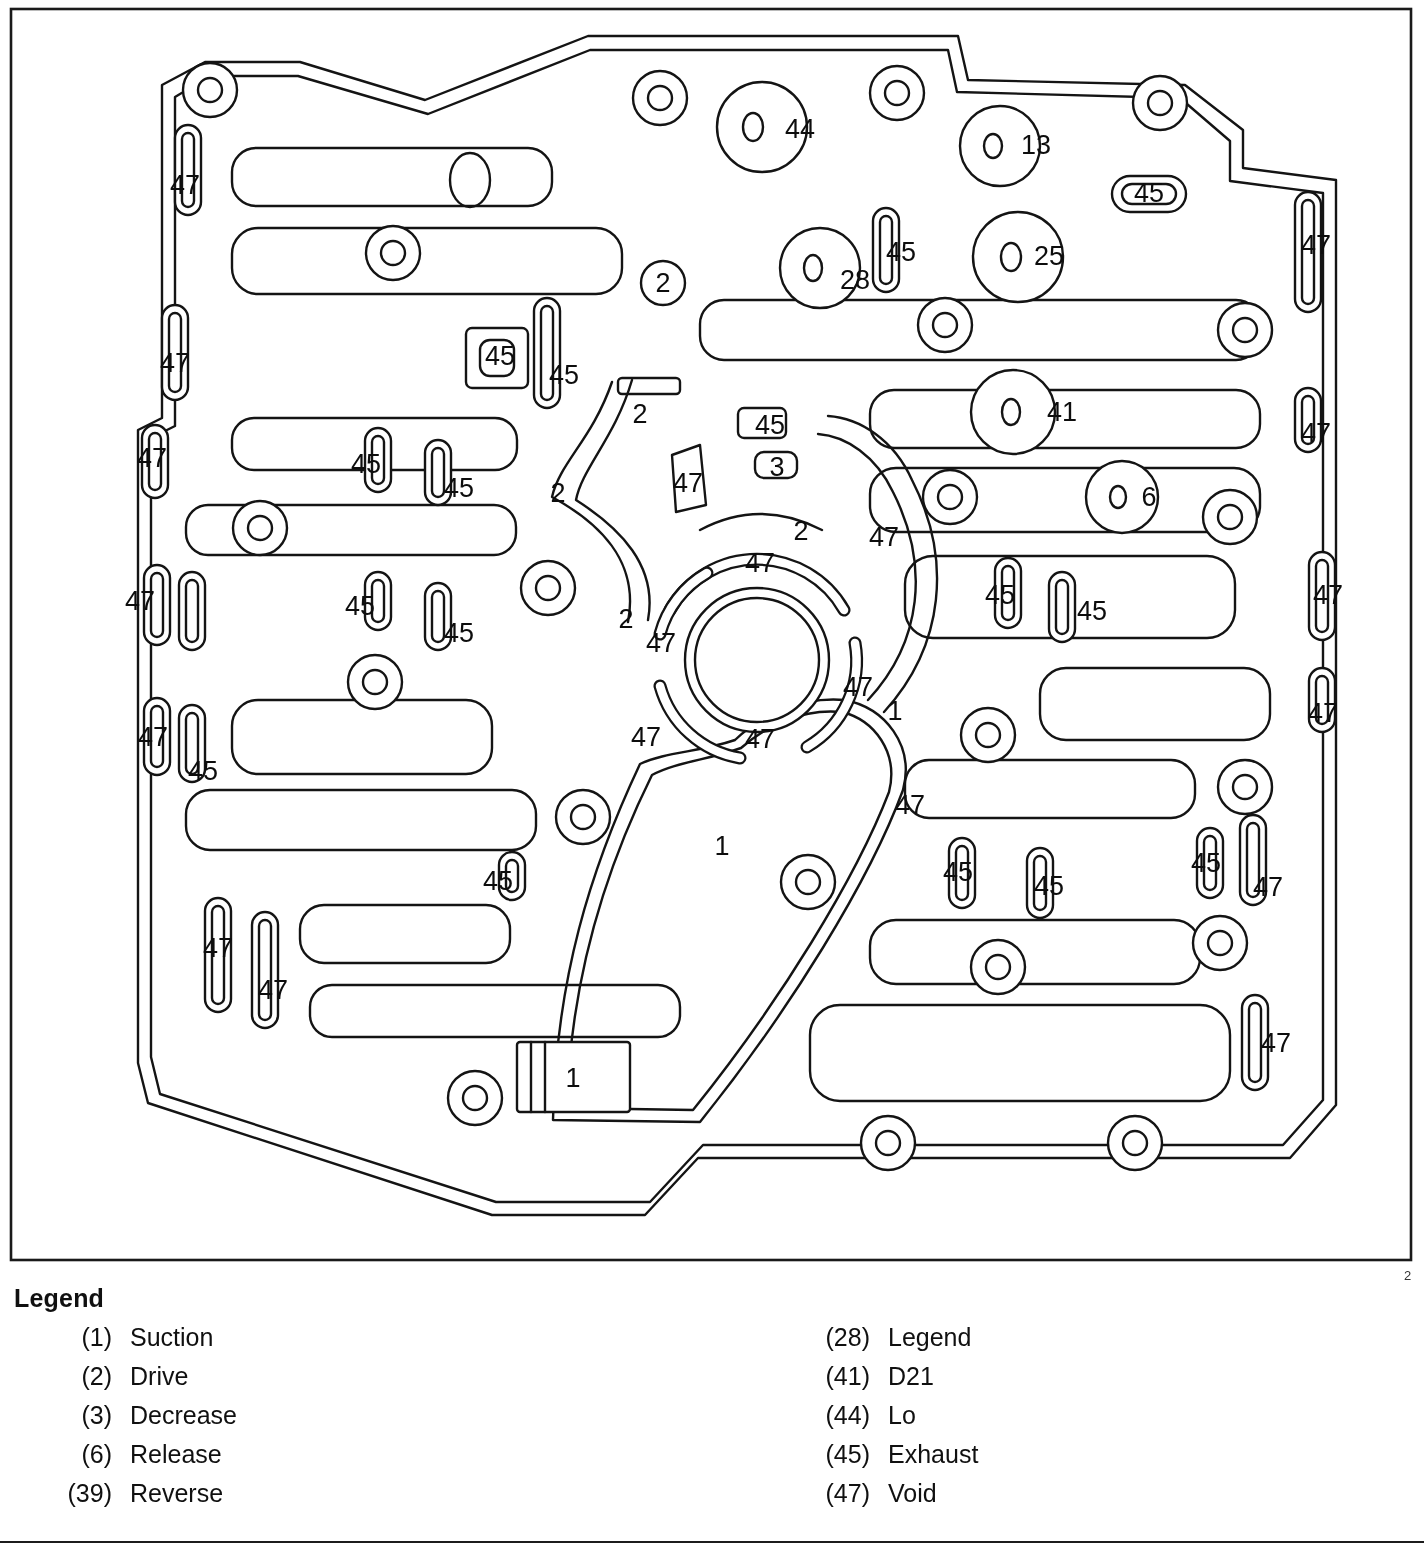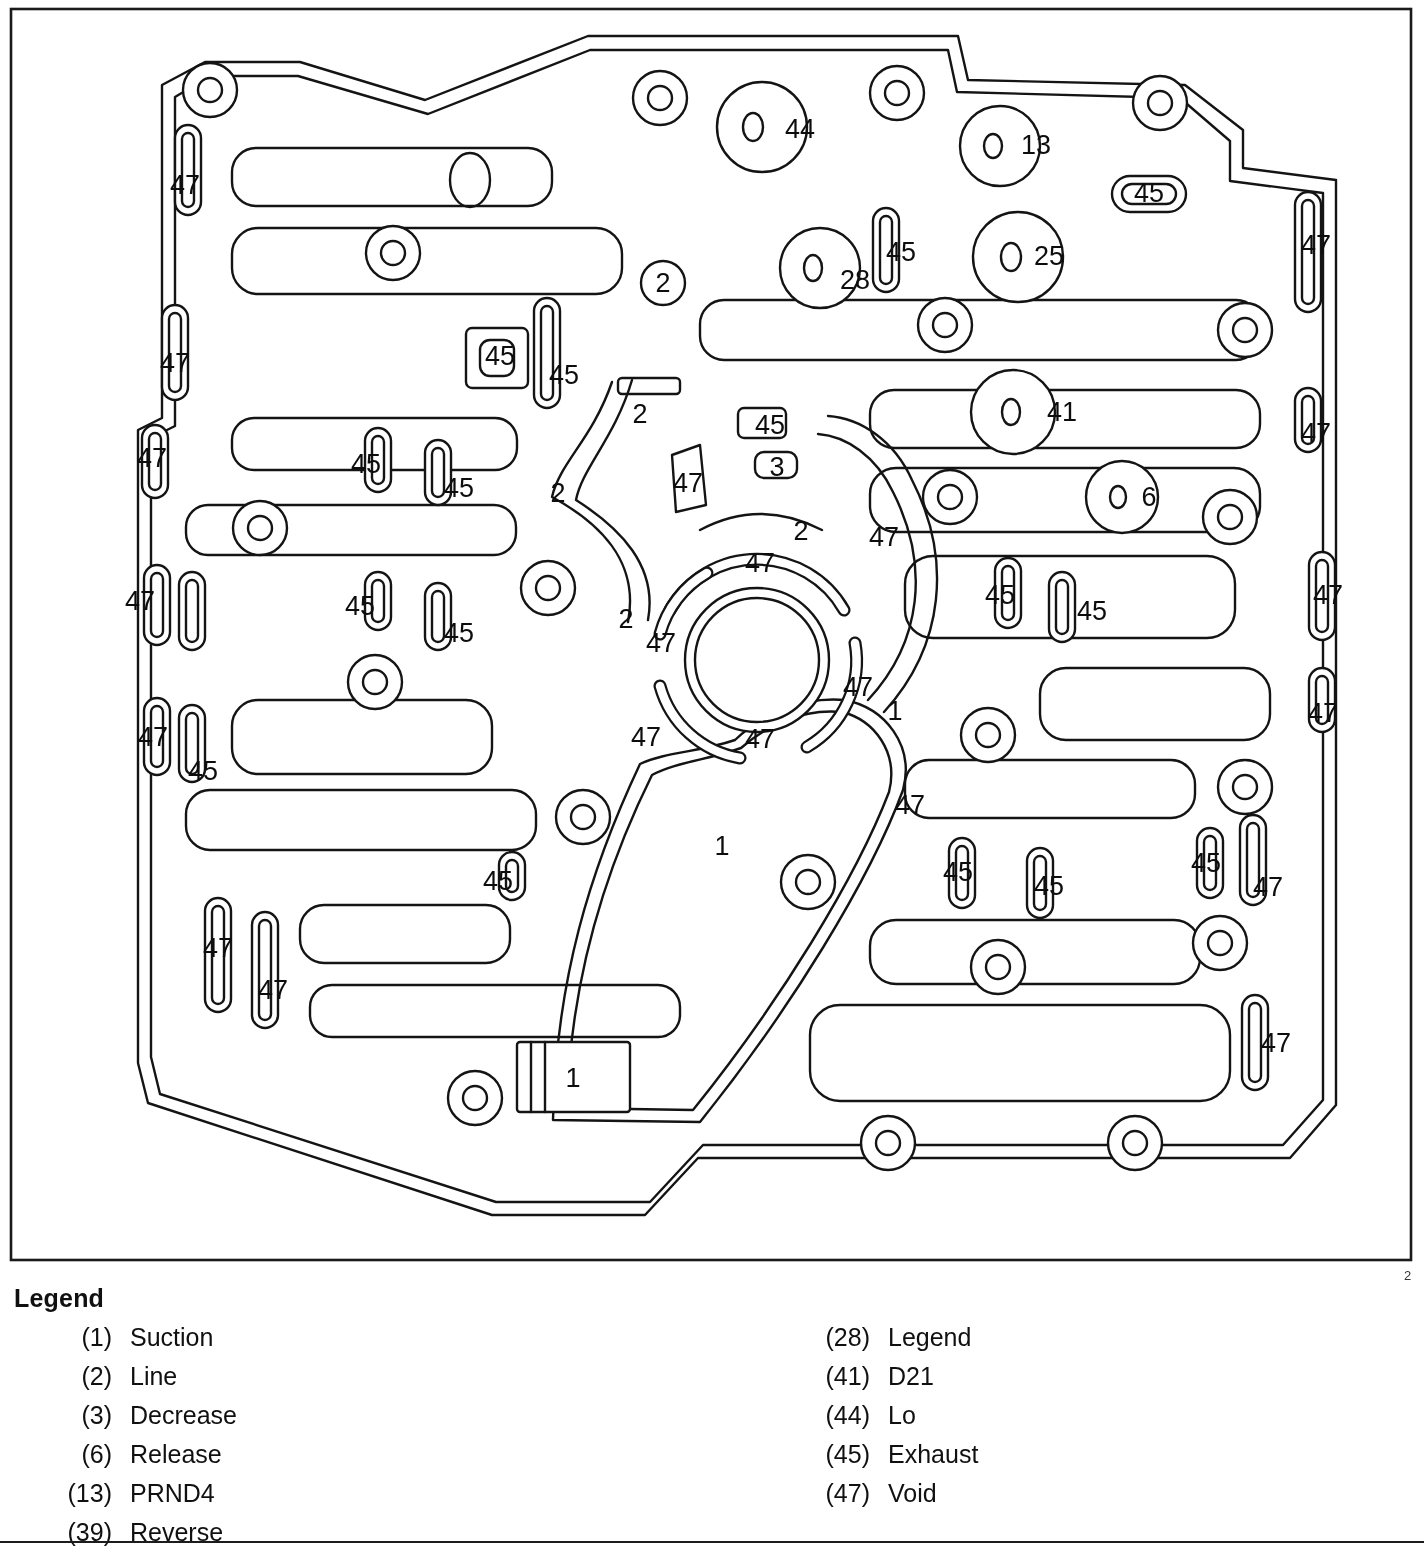--- a/index.html
+++ b/index.html
@@ -280,35 +280,31 @@
 
   <div class="legend">
     <div class="legend-title">Legend</div>
     <ul id="legend-left">
         <li>
           <span class="lnum">(1)</span>
           <span class="llabel">Suction</span>
         </li>
         <li>
           <span class="lnum">(2)</span>
-          <span class="llabel">Line</span>
+          <span class="llabel">Drive</span>
         </li>
         <li>
           <span class="lnum">(3)</span>
           <span class="llabel">Decrease</span>
         </li>
         <li>
           <span class="lnum">(6)</span>
           <span class="llabel">Release</span>
         </li>
         <li>
-          <span class="lnum">(13)</span>
-          <span class="llabel">PRND4</span>
-        </li>
-        <li>
           <span class="lnum">(39)</span>
           <span class="llabel">Reverse</span>
         </li>
       </ul>
     <ul id="legend-right">
         <li>
           <span class="lnum">(28)</span>
           <span class="llabel">Legend</span>
         </li>
         <li>

